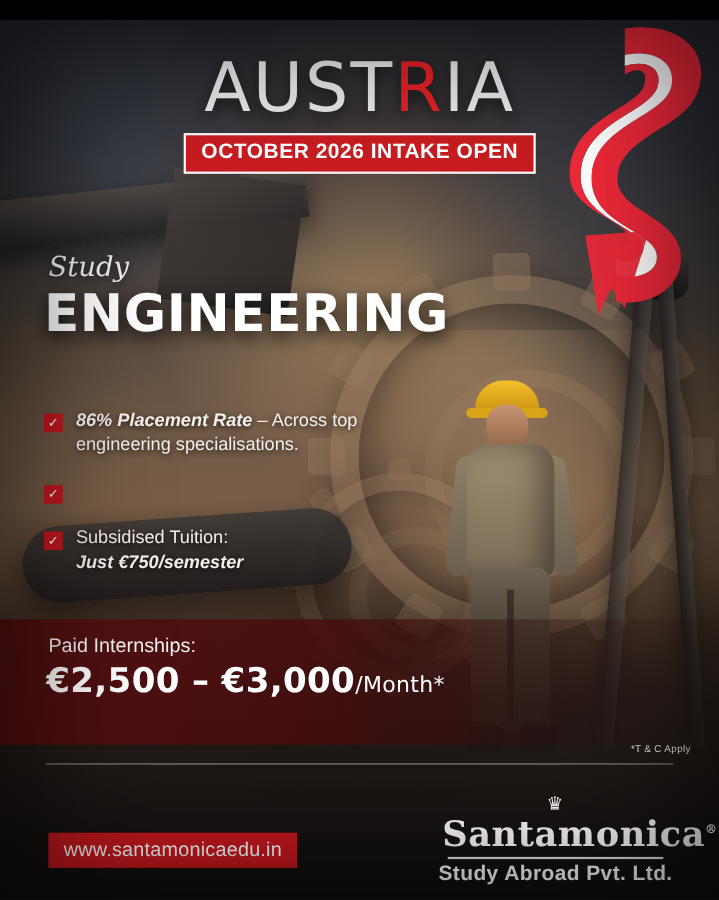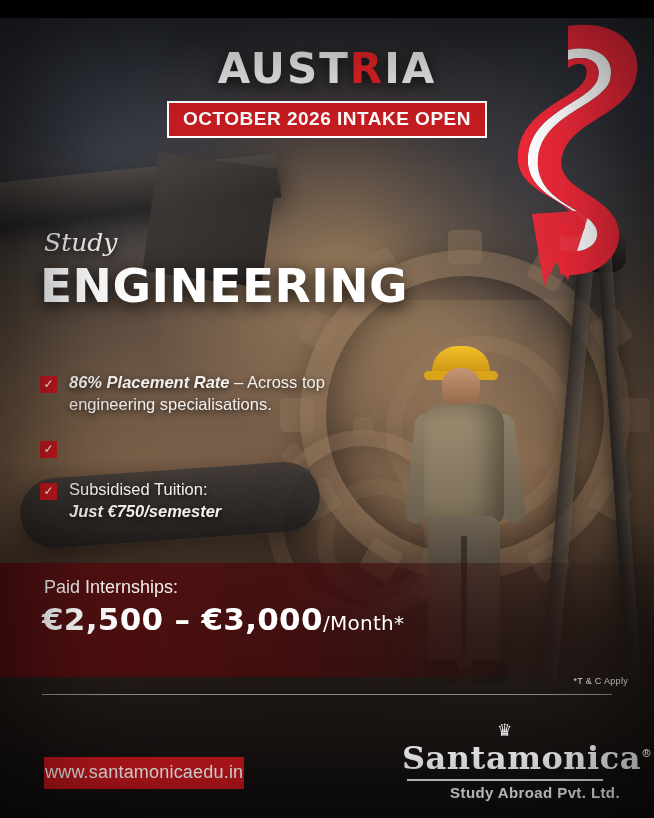--- a/index.html
+++ b/index.html
@@ -178,22 +178,22 @@
   
   .ribbon { position: absolute; right: 6px; top: 18px; width: 150px; height: 270px; }
   .ribbon svg { display: block; }
 
   
   .headline {
     position: absolute; left: 0; right: 0; top: 48px; text-align: center;
   }
   .headline .country {
     font-family: "DejaVu Sans", sans-serif;
-    font-weight: bold;
-    font-size: 42px;
+    font-weight: normal;
+    font-size: 62px;
     letter-spacing: 2px;
     color: #e8e6e6;
     margin: 0;
     text-shadow: 0 4px 14px rgba(0,0,0,0.7);
     line-height: 1.02;
   }
   .headline .country span.r { color: #e02226; }
   .intake {
     display: inline-block;
     margin-top: 10px;
@@ -299,39 +299,39 @@
   .phone .tri {
     width: 0; height: 0;
     border-left: 10px solid #d8262b;
     border-top: 7px solid transparent;
     border-bottom: 7px solid transparent;
   }
   .site {
     position: absolute; left: 44px; top: 757px;
     background: #c8181e; color: #fff;
     font-size: 18px;
-    padding: 5px 1px 6px;
+    padding: 5px 14px 6px;
     letter-spacing: 0.2px;
     text-align: center;
   }
   .logo { position: absolute; right: 34px; top: 722px; text-align: center; width: 230px; }
   .logo .crown { font-size: 17px; color: #ffffff; line-height: 1; letter-spacing: 1px; }
   .logo .name {
     font-family: "DejaVu Serif", serif;
     font-weight: bold;
     font-size: 32px;
     color: #ffffff;
     letter-spacing: 0.5px;
     position: relative;
     display: inline-block;
     margin-left: 12px;
   }
   .logo .name .reg { font-size: 11px; vertical-align: super; }
   .logo .sub {
-    font-weight: bold; color: #ffffff; font-size: 15px; letter-spacing: 0.4px; margin-top: 1px; text-align: right;
+    font-weight: bold; color: #ffffff; font-size: 19px; letter-spacing: 0.4px; margin-top: 1px;
   }
   .logo .ul { height: 2px; background: #fff; margin: 2px auto 3px; width: 196px; opacity: .9; }
 
   .vignette {
     position: absolute; inset: 0;
     pointer-events: none;
     box-shadow: inset 0 0 110px 30px rgba(0,0,0,0.55);
   }
 </style>
 </head>

